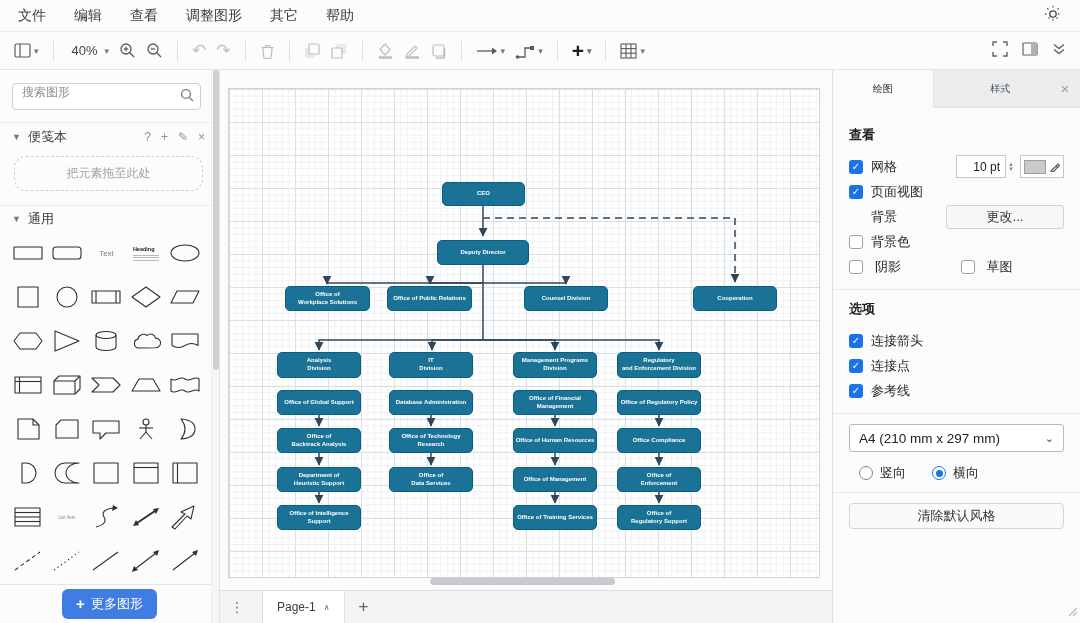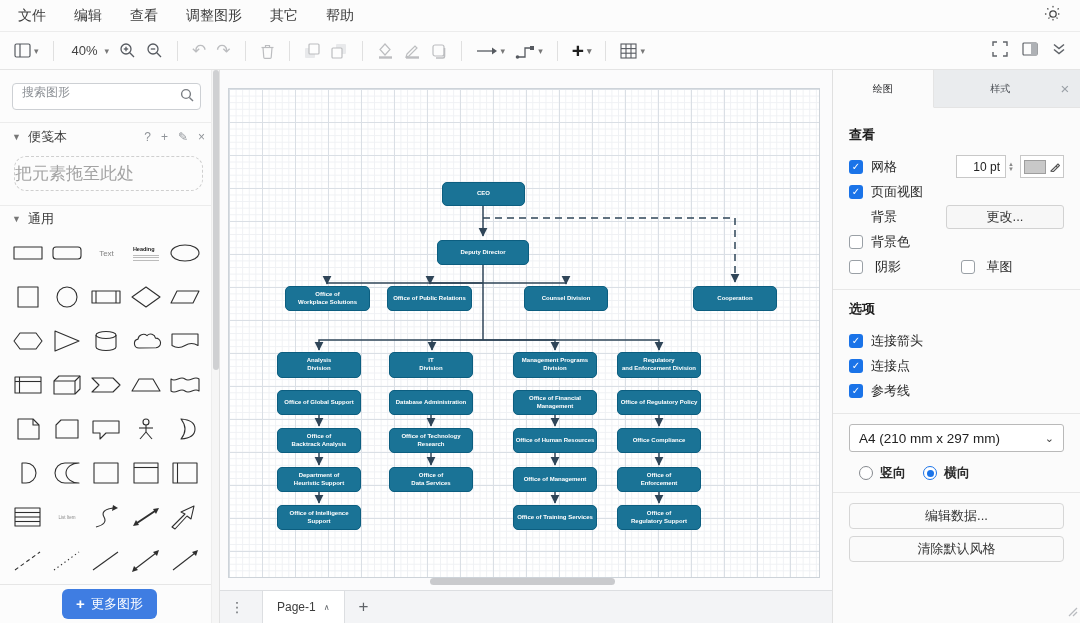--- a/index.html
+++ b/index.html
@@ -28,21 +28,21 @@
   .sidebar-scroll { position:absolute; right:0; top:0; bottom:0; width:8px; background:#f6f6f6; border-left:1px solid #ededed; }
   .sidebar-scroll .thumb { position:absolute; top:0; left:1px; width:6px; height:300px; background:#cfd0d2; border-radius:3px; }
   .search-wrap { position:relative; margin:12px 18px 12px 12px; }
   .search-input { width:100%; height:27px; border:1px solid #cdd0d4; border-radius:4px; padding:0 26px 9px 9px; font-size:12px; color:#333; background:#fff; outline:none; font-family:"Liberation Sans",sans-serif; }
   .search-input::placeholder { color:#8d9196; }
   .search-icon { position:absolute; right:7px; top:6px; }
   .sb-divider { border-top:1px solid #ececec; }
   .sec-head { display:flex; align-items:center; height:32px; padding:0 14px 0 12px; font-size:13px; color:#3a3a3a; gap:7px; }
   .sec-head .arrow { font-size:9px; color:#777; }
   .sec-tools { margin-left:auto; display:flex; gap:10px; color:#8f9398; font-size:12px; }
-  .droparea { margin:6px 16px 14px 14px; border:1.5px dashed #cfcfcf; border-radius:12px; height:40px; display:flex; align-items:center; justify-content:flex-start; color:#a3a3a3; font-size:17px; }
+  .droparea { margin:6px 16px 14px 14px; border:1.5px dashed #cfcfcf; border-radius:12px; height:40px; display:flex; align-items:center; justify-content:center; color:#a3a3a3; font-size:12px; }
   .palette { padding:6px 14px 8px 8px; display:grid; grid-template-columns:repeat(5,1fr); row-gap:15px; }
   .pal-cell { height:29px; display:flex; align-items:center; justify-content:center; }
   .pal-cell svg { stroke:#2f2f2f; fill:none; stroke-width:1.1; stroke-linejoin:round; }
   .pal-text { font-size:8px; color:#828282; }
   .pal-heading { font-size:5px; color:#555; line-height:1.4; width:26px; }
   .pal-heading b { font-size:5.5px; color:#222; display:block; }
   .pal-heading i { display:block; height:1px; background:#bbb; margin-top:1.5px; }
   .pal-listitem { font-size:4.5px; color:#8a8a8a; }
   .sb-bottom { margin-top:auto; border-top:1px solid #e6e6e6; height:46px; display:flex; align-items:center; justify-content:center; background:#fcfcfc; }
   .more-btn { background:#3f7de2; color:#fff; border:none; border-radius:6px; height:30px; padding:0 14px; font-size:13px; display:flex; align-items:center; gap:6px; font-family:"Liberation Sans",sans-serif; cursor:pointer; }
@@ -83,21 +83,21 @@
   .gridctl { margin-left:auto; display:flex; align-items:center; }
   .grid-input { width:50px; height:23px; border:1px solid #c8c8c8; background:#fff; font-size:12px; text-align:right; padding-right:5px; color:#222; display:flex; align-items:center; justify-content:flex-end; }
   .spinner { display:flex; flex-direction:column; margin-left:2px; color:#8a8a8a; font-size:6px; line-height:5px; }
   .swatch-btn { margin-left:6px; width:44px; height:23px; border:1px solid #c8c8c8; background:#fff; display:flex; align-items:center; justify-content:center; gap:4px; }
   .swatch { width:22px; height:14px; background:#c9c9c9; border:1px solid #9e9e9e; }
   .change-btn { margin-left:auto; width:118px; height:24px; border:1px solid #d2d2d2; background:#f7f7f7; border-radius:3px; font-size:13px; color:#333; display:flex; align-items:center; justify-content:center; font-family:"Liberation Sans",sans-serif; }
   .half { width:50%; display:flex; align-items:center; gap:12px; }
   .rdivider { border-top:1px solid #e7e7e7; margin:10px -16px 10px -16px; }
   .pgsel { height:28px; border:1px solid #b9b9b9; border-radius:3px; background:#fff; display:flex; align-items:center; padding:0 9px; font-size:13.5px; color:#222; margin:4px 0 12px 0; }
   .pgsel .chev { margin-left:auto; color:#444; font-size:11px; }
-  .radio-row { display:flex; align-items:center; gap:17px; padding-left:10px; margin-bottom:6px;font-weight:bold; }
+  .radio-row { display:flex; align-items:center; gap:26px; padding-left:10px; margin-bottom:6px; }
   .radio { display:flex; align-items:center; gap:7px; font-size:13px; }
   .rdot { width:14px; height:14px; border-radius:50%; }
   .rdot.off { border:1.5px solid #85898e; background:#fff; }
   .rdot.on { border:1.5px solid #1a73e8; background:#fff; position:relative; }
   .rdot.on::after { content:""; position:absolute; left:2.5px; top:2.5px; width:7px; height:7px; border-radius:50%; background:#1a73e8; }
   .panel-btn { width:100%; height:26px; border:1px solid #d6d6d6; background:#fafafa; border-radius:4px; font-size:13px; color:#333; margin-bottom:7px; display:flex; align-items:center; justify-content:center; font-family:"Liberation Sans",sans-serif; }
   .resize-corner { position:absolute; right:2px; bottom:2px; }
 </style>
 </head>
 <body>
@@ -666,21 +666,20 @@
           <span class="rdot off"></span>
           <span>竖向</span>
         </span>
         <span class="radio">
           <span class="rdot on"></span>
           <span>横向</span>
         </span>
       </div>
 
       <div class="rdivider"></div>
-      <button class="panel-btn">编辑数据...</button>
       <button class="panel-btn">清除默认风格</button>
     </div>
     <span class="resize-corner">
       <svg width="12" height="12" viewBox="0 0 12 12" stroke="#b9bcc0" stroke-width="1.2">
           <line x1="11" y1="3" x2="3" y2="11"></line>
           <line x1="11" y1="7" x2="7" y2="11"></line>
         </svg>
     </span>
   </div>
 </div>

